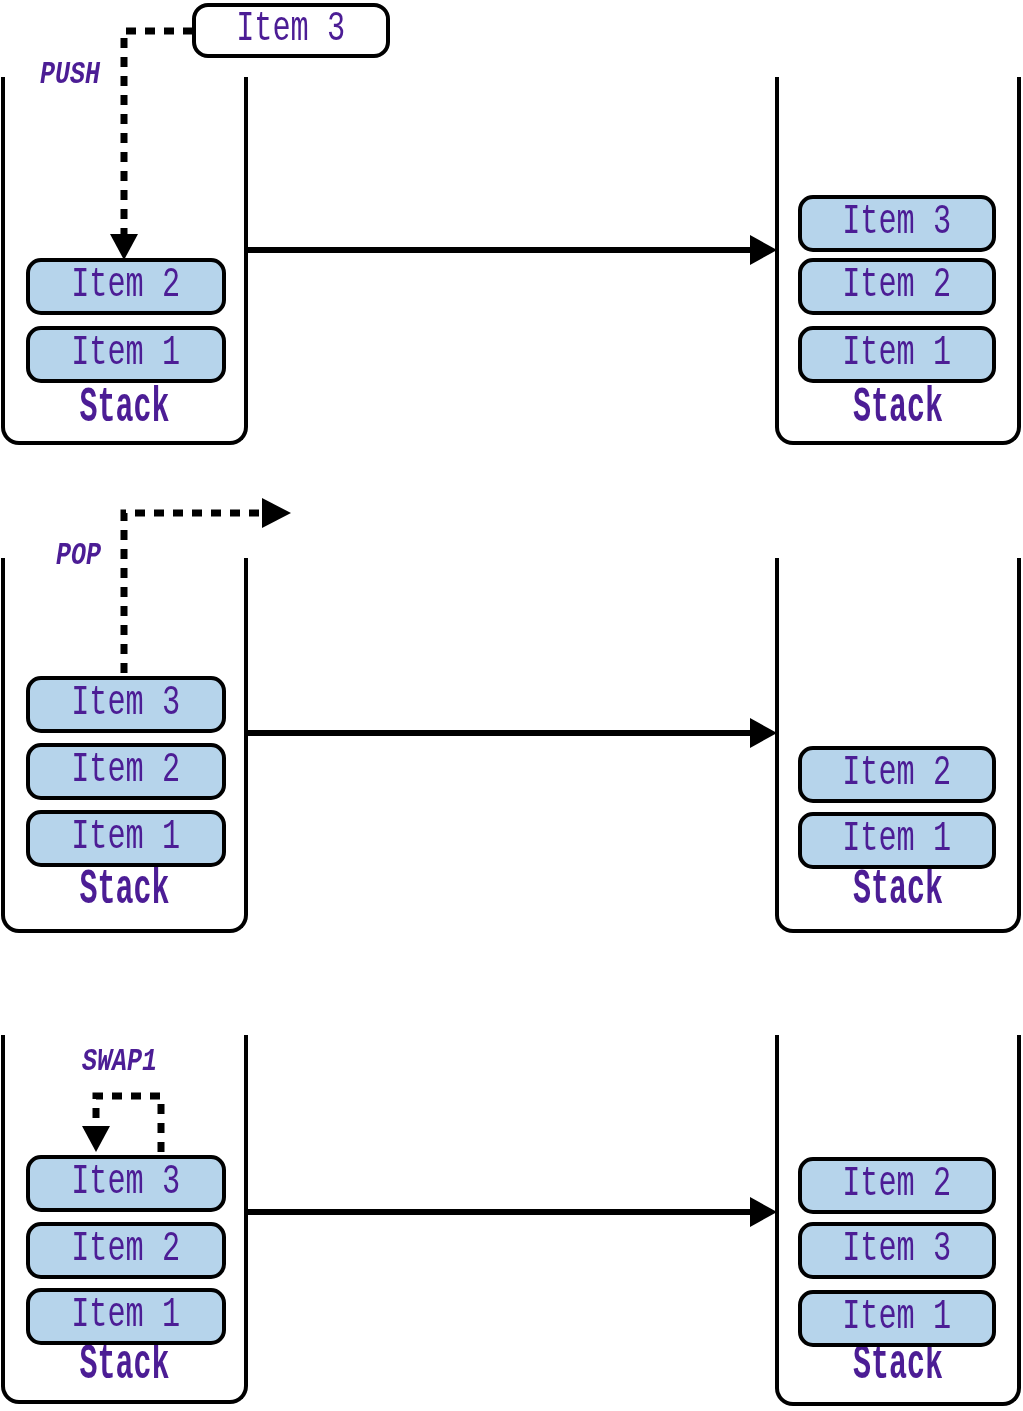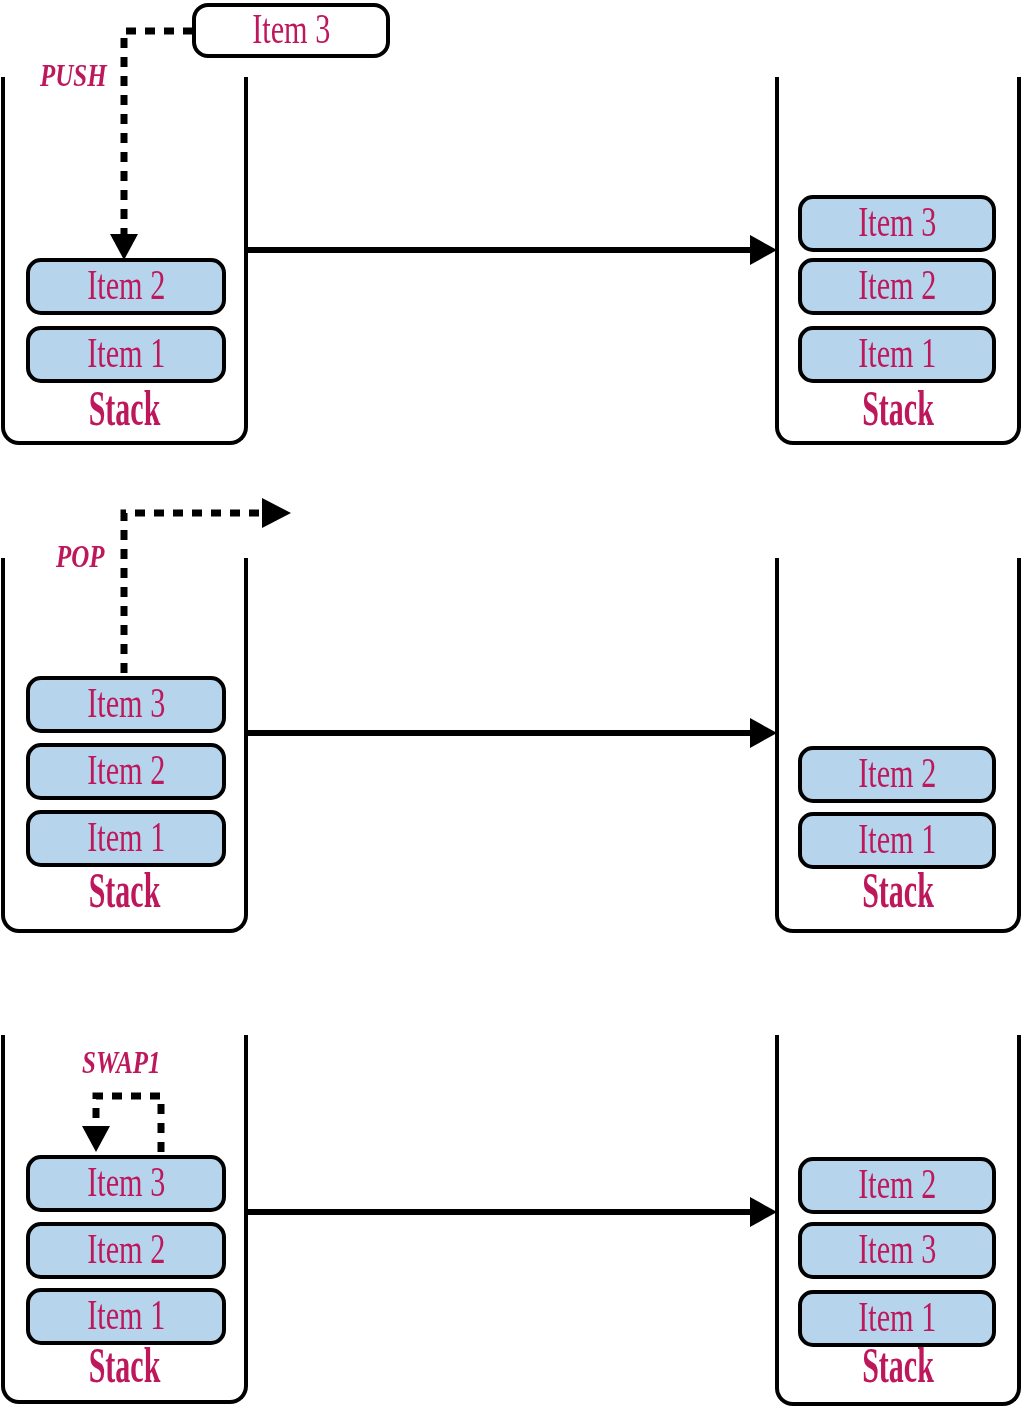--- a/index.html
+++ b/index.html
@@ -1,22 +1,22 @@
 <!DOCTYPE html>
 <html style="--background: #ffffff; --item-fill: #b6d4eb; --outline: #000000;"><head>
 <meta charset="utf-8">
 <style>
   html, body { margin: 0; padding: 0; background: #ffffff; }
   #canvas {
     position: relative;
     width: 1023px;
     height: 1411px;
     background: var(--background, #ffffff);
-    font-family: Liberation Serif, serif;
-    color: #be185d;
+    font-family: Liberation Mono, monospace;
+    color: #4c1d95;
     overflow: hidden;
   }
   #arrows {
     position: absolute;
     left: 0; top: 0;
     width: 1023px; height: 1411px;
     pointer-events: none;
   }
   .stack {
     position: absolute;

